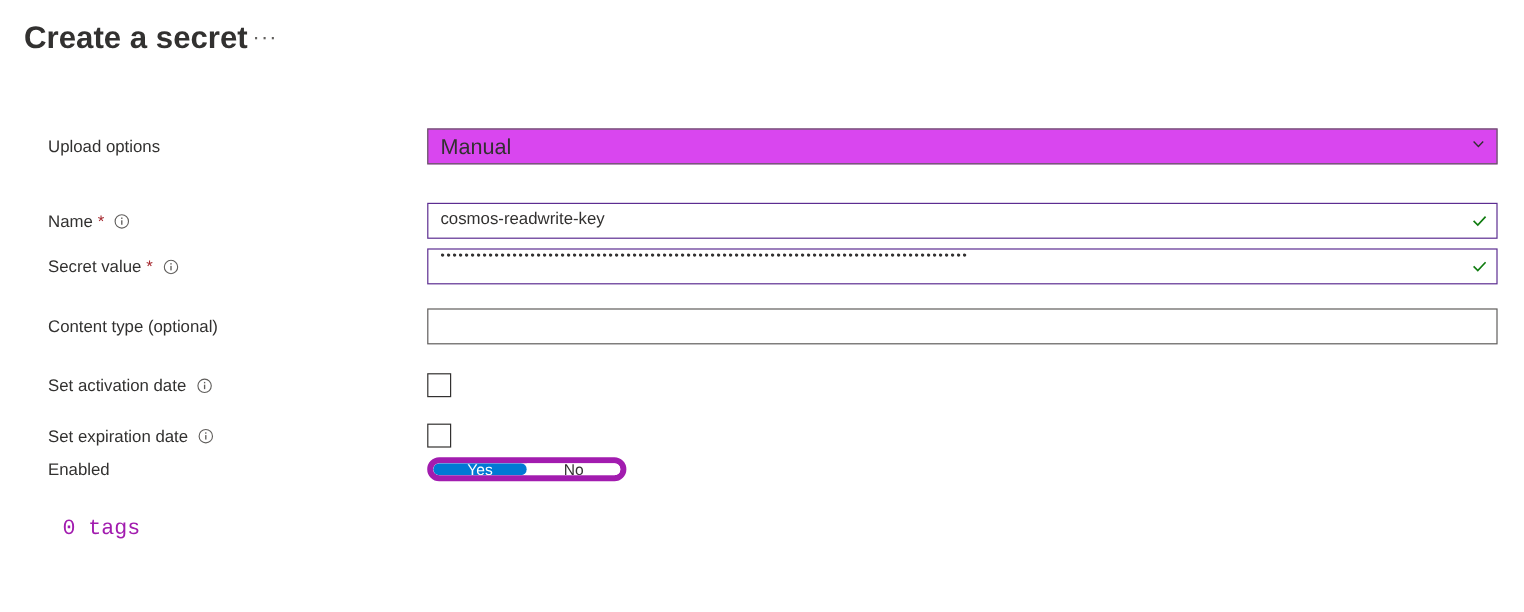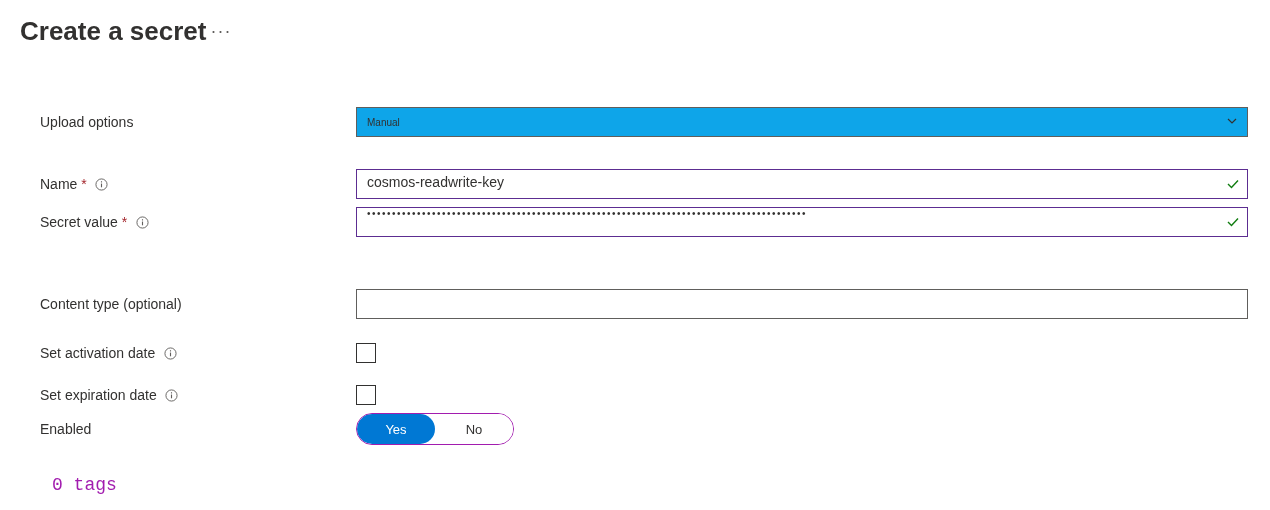--- a/index.html
+++ b/index.html
@@ -27,21 +27,21 @@
       cursor: pointer;
       letter-spacing: 1px;
     }
     .form { padding-left: 20px; }
     .form-row {
       display: flex;
       align-items: center;
       margin-bottom: 8px;
     }
     .form-row.upload { margin-bottom: 32px; margin-top: 11px; }
-    .form-row.secret { margin-bottom: 52px; }
+    .form-row.secret { margin-bottom: 20px; }
     .form-row.content { margin-bottom: 24px; }
     .form-row.activation { margin-bottom: 22px; }
     .form-row.enabled { margin-bottom: 30px; }
     .label-col {
       width: 316px;
       display: flex;
       align-items: center;
       gap: 4px;
       font-size: 14px;
       color: #323130;
@@ -65,23 +65,23 @@
     .select-wrap, .input-wrap {
       width: 100%;
       position: relative;
       display: flex;
       align-items: center;
     }
     .select-control {
       width: 100%;
       height: 30px;
       border: 1px solid #605e5c;
-      background: #0ea5e9;
+      background: #d946ef;
       padding: 0 30px 0 10px;
-      font-size: 10px;
+      font-size: 18px;
       font-family: inherit;
       color: #323130;
       cursor: pointer;
       display: flex;
       align-items: center;
     }
     .chevron-down {
       position: absolute;
       right: 10px;
       top: 50%;
@@ -112,24 +112,24 @@
     .checkbox {
       width: 20px;
       height: 20px;
       border: 1px solid #323130;
       background: #ffffff;
       cursor: pointer;
       flex-shrink: 0;
     }
     .segmented {
       display: inline-flex;
-      border: 1px solid #a21caf;
+      border: 5px solid #a21caf;
       border-radius: 20px;
       overflow: hidden;
-      height: 32px;
+      height: 20px;
       justify-content: center;
     }
     .segmented-option {
       min-width: 78px;
       display: flex;
       align-items: center;
       justify-content: center;
       font-size: 13px;
       cursor: pointer;
       padding: 0 16px;

